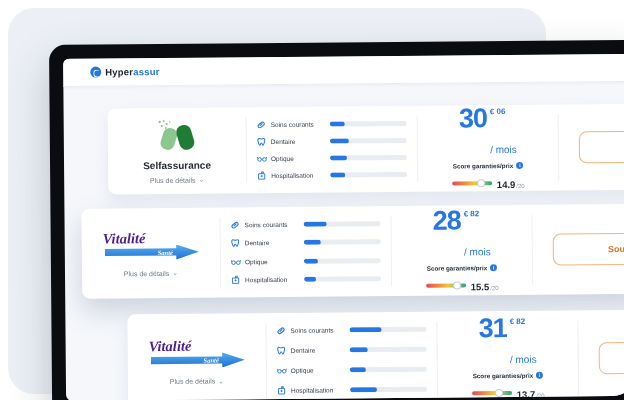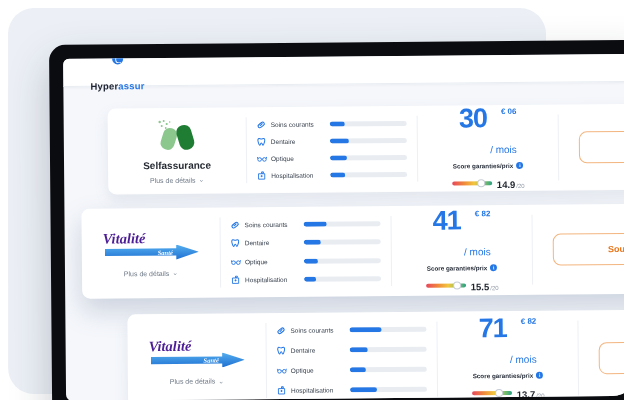--- a/index.html
+++ b/index.html
@@ -13,21 +13,21 @@
   .monitor { position:absolute; left:49px; top:45px; width:600px; height:412px;
     background:#0b0c0f; border-radius:16px; padding:14px;
     transform:rotate(-0.5deg); transform-origin:0 0;
     box-shadow:0 18px 40px rgba(30,40,60,.25); }
   .screen { width:572px; height:342px; background:#f5f7fb; overflow:hidden;
     border-radius:6px 6px 26px 6px; position:relative; }
 
   .app-header { height:28px; background:#fff; display:flex; align-items:center;
     padding-left:27px; border-bottom:1px solid #e9edf2;
     box-shadow:0 1px 3px rgba(20,30,60,.05); position:relative; z-index:5; }
-  .brand { display:flex; align-items:center; gap:16px; cursor:pointer;flex-direction:column; }
+  .brand { display:flex; align-items:center; gap:4px; cursor:pointer; }
   .brand-icon { width:11px; height:11px; border-radius:50%; background:#2577e6;
     position:relative; flex:0 0 auto; }
   .brand-icon:after { content:""; position:absolute; left:3px; top:2.5px; width:5px; height:6px;
     border:1.4px solid #fff; border-right:none; border-radius:4px 0 0 4px; }
   .brand-text { font-size:9.5px; font-weight:bold; letter-spacing:.2px; color:#1c2230; }
   .brand-text .accent { color:#2577e6; }
 
   .offers { padding-top:22px; }
   .offer-card { position:relative; background:#fff; border-radius:8px; width:720px;
     display:flex; align-items:stretch;
@@ -59,21 +59,21 @@
   .gar-col { width:170px; flex:0 0 auto; padding:12px 10px; display:flex;
     flex-direction:column; justify-content:space-between; }
   .g-line { display:flex; align-items:center; height:11px; }
   .g-icon { width:11px; flex:0 0 auto; display:flex; align-items:center; color:#2577e6; }
   .g-label { width:62px; flex:0 0 auto; font-size:6.5px; color:#39424e; padding-left:3px; }
   .g-track { flex:1; height:5px; background:#e9edf2; border-radius:3px; overflow:hidden; }
   .g-fill { display:block; height:100%; background:#2577e6; border-radius:3px; }
 
   .price-col { width:140px; flex:0 0 auto; display:flex; flex-direction:column;
     align-items:center; justify-content:center; }
-  .price-wrap { display:flex; gap:3px; color:#2577e6; align-items:flex-start;text-align:right; }
+  .price-wrap { display:flex; gap:3px; color:#2577e6; align-items:flex-start; }
   .p-int { font-size:27px; font-weight:bold; line-height:1; letter-spacing:-1px; }
   .p-side { display:flex; flex-direction:column; padding-top:2px;gap:28px; }
   .p-cents { font-size:8px; font-weight:bold; }
   .p-period { font-size:10px; }
   .score-label-row { display:flex; align-items:center; gap:3px; margin-top:7px; }
   .score-label-row > span:first-child { font-size:6.3px; font-weight:bold; color:#262d38; }
   .info-icon { width:7px; height:7px; border-radius:50%; background:#2577e6; color:#fff;
     font-size:5px; font-weight:bold; display:flex; align-items:center; justify-content:center;
     cursor:pointer; font-family:"Liberation Serif", serif; }
   .gauge-row { display:flex; align-items:center; gap:5px; margin-top:5px; }
@@ -266,21 +266,21 @@
                 </span>
               <span class="g-label">Hospitalisation</span>
               <span class="g-track">
                   <span class="g-fill" style="width: 15%;"></span>
                 </span>
             </div>
           </div>
           <div class="v-div"></div>
           <div class="price-col">
             <div class="price-wrap">
-              <span class="p-int">41</span>
+              <span class="p-int">28</span>
               <span class="p-side">
                   <span class="p-cents">€ 82</span>
                   <span class="p-period">/ mois</span>
                 </span>
             </div>
             <div class="score-label-row">
               <span>Score garanties/prix</span>
               <span class="info-icon">i</span>
             </div>
             <div class="gauge-row">
@@ -356,21 +356,21 @@
                 </span>
               <span class="g-label">Hospitalisation</span>
               <span class="g-track">
                   <span class="g-fill" style="width: 35%;"></span>
                 </span>
             </div>
           </div>
           <div class="v-div"></div>
           <div class="price-col">
             <div class="price-wrap">
-              <span class="p-int">71</span>
+              <span class="p-int">31</span>
               <span class="p-side">
                   <span class="p-cents">€ 82</span>
                   <span class="p-period">/ mois</span>
                 </span>
             </div>
             <div class="score-label-row">
               <span>Score garanties/prix</span>
               <span class="info-icon">i</span>
             </div>
             <div class="gauge-row">

